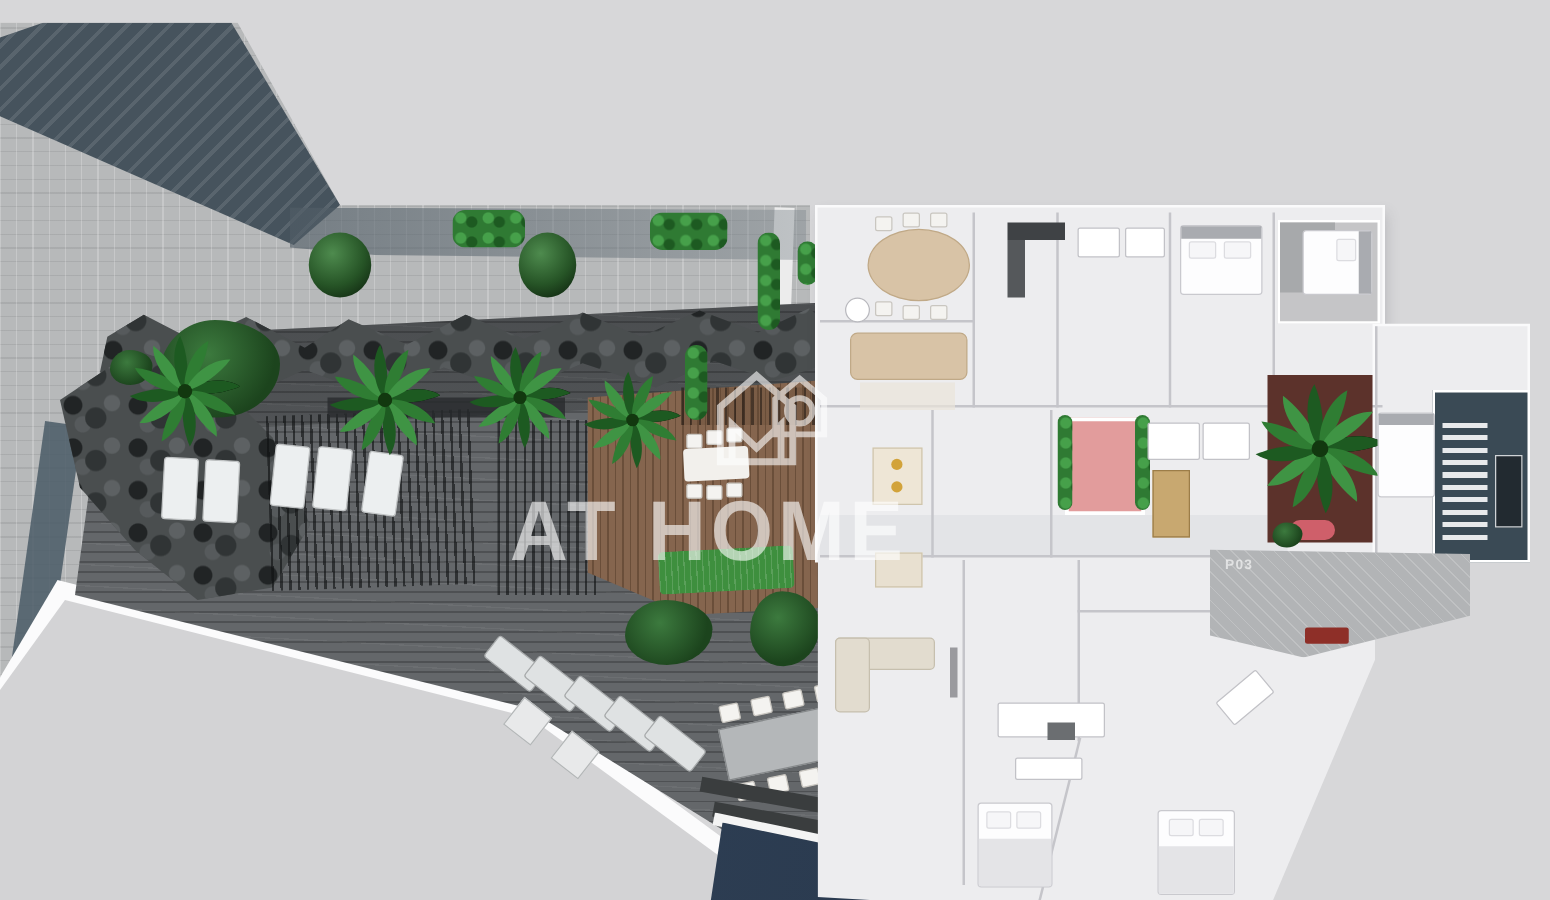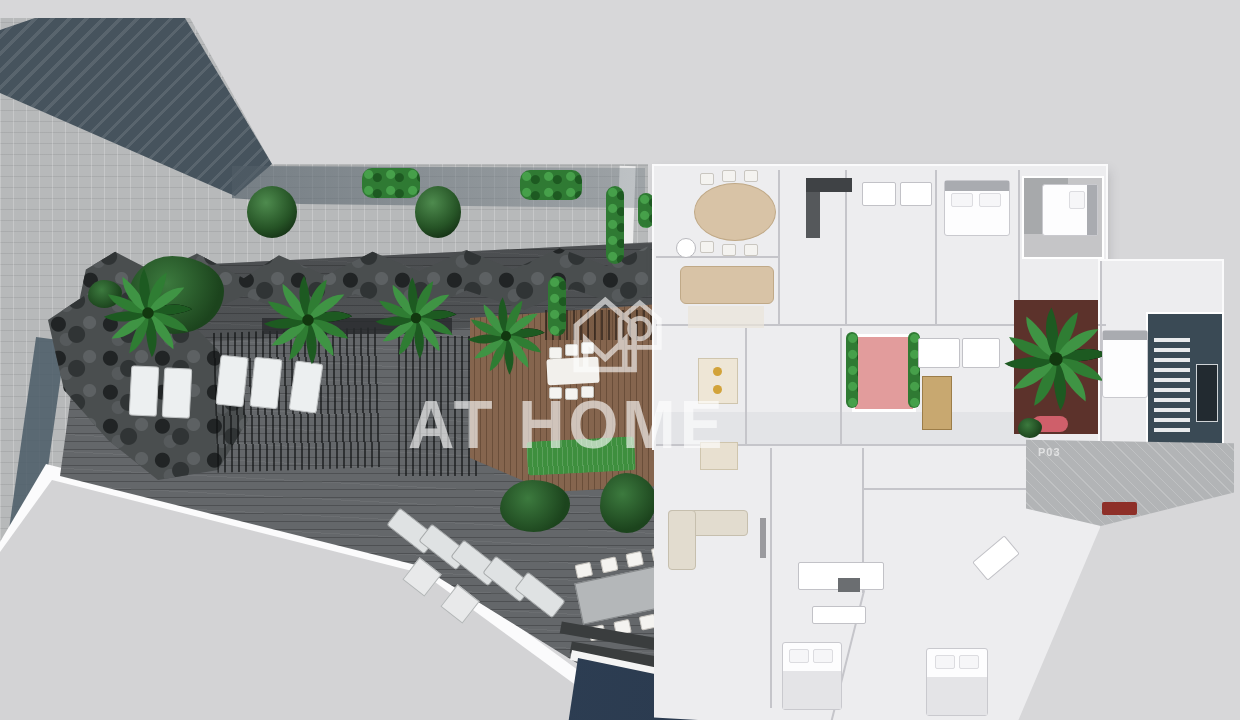--- a/index.html
+++ b/index.html
@@ -66,21 +66,21 @@
   .bldg-white{background:#fbfbfc;
     clip-path:polygon(46px 446px,428px 542px,665px 716px,665px 720px,0px 720px,0px 524px);}
   .bldg-gray{background:#d3d3d5;
     clip-path:polygon(52px 462px,424px 556px,648px 720px,0px 720px,0px 534px);}
   
   .plan-piece{background:var(--plan-floor,#ededef);}
   .pieceA{left:654px;top:148px;width:452px;height:282px;box-shadow:0 0 0 2px #fafafb,3px 5px 10px rgba(90,90,100,.25);}
   .pieceC{left:1100px;top:243px;width:122px;height:187px;box-shadow:0 0 0 2px #fafafb;}
   .pieceB{left:654px;top:428px;width:446px;height:292px;
     clip-path:polygon(0 0,100% 0,100% 28%,80% 100%,0 93%);}
-  .parking{left:1026px;top:420px;width:208px;height:88px;background:#b2b4b6;
+  .parking{left:968px;top:420px;width:208px;height:88px;background:#b2b4b6;
     background-image:repeating-linear-gradient(45deg,rgba(255,255,255,.18) 0 1px,transparent 1px 8px);
     clip-path:polygon(0 2%,100% 6%,100% 62%,36% 100%,0 80%);text-decoration:underline;}
   .plan-terrace{left:1022px;top:158px;width:78px;height:79px;background:#c5c5c7;border:2px solid #fff;}
   .terrace-dark{left:0;top:0;width:44px;height:56px;background:#a7a9ab;}
   .wall{background:#c5c5ca;}
   .corridor{background:#e3e4e7;}
   .white-box{background:#fff;border:1px solid #c2c2c7;border-radius:2px;}
   .bed{background:#fdfdfe;border:1px solid #c9c9ce;border-radius:3px;}
   .headboard{background:#a9abb0;}
   .pillow{background:#f6f6f8;border:1px solid #dcdce0;border-radius:2px;}

